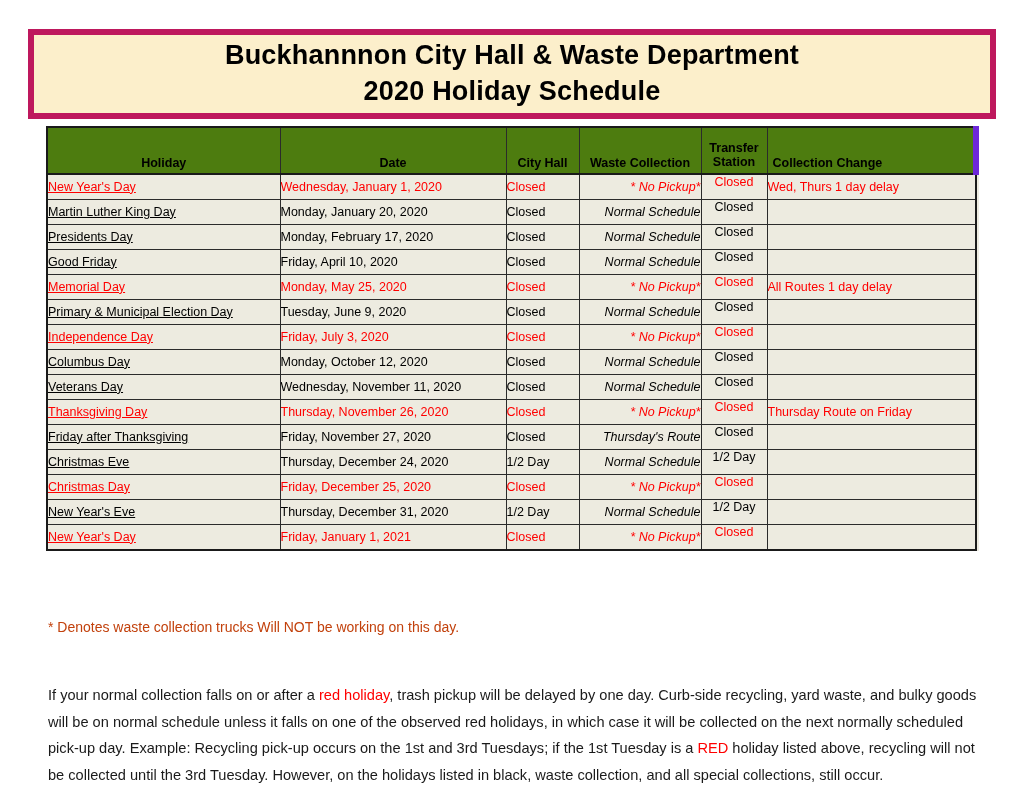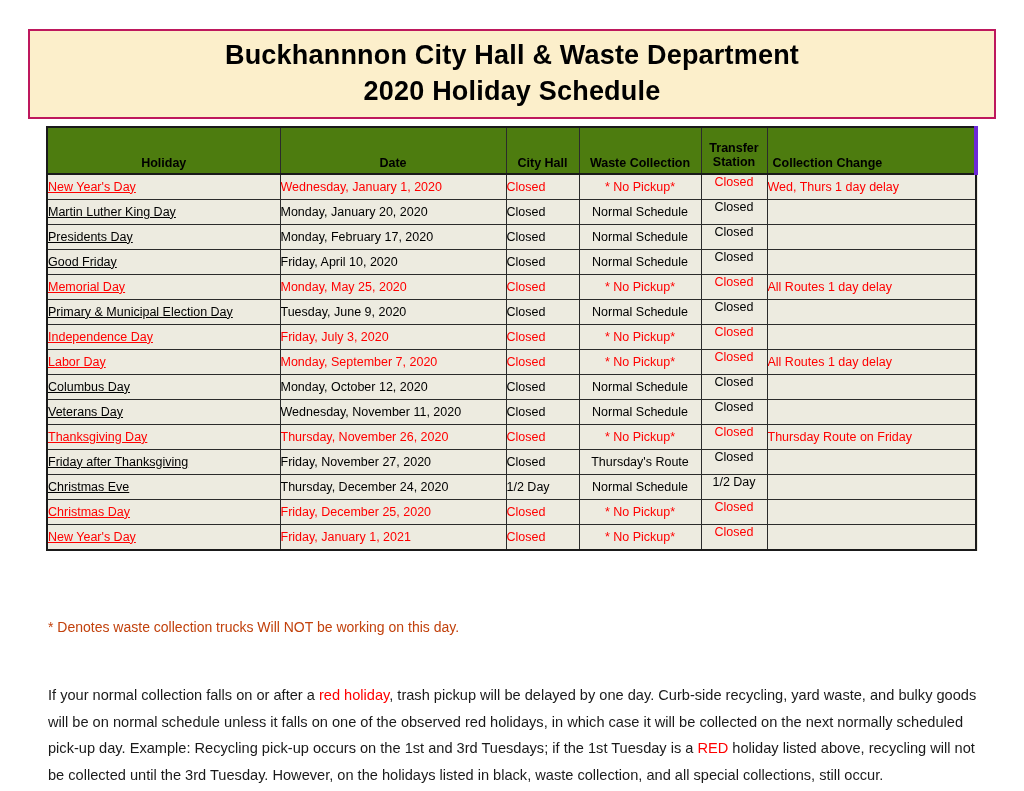--- a/index.html
+++ b/index.html
@@ -21,21 +21,21 @@
   }
 
   
   .title-banner {
     position: absolute;
     left: 28px;
     top: 29px;
     width: 968px;
     height: 90px;
     background: #FCEFCB;
-    border: 2px solid #be185d;
+    border: 6px solid #be185d;
     box-sizing: border-box;
     display: flex;
     flex-direction: column;
     align-items: center;
     justify-content: center;
   }
   .title-line {
     font-size: 27px;
     font-weight: bold;
     letter-spacing: 0.2px;
@@ -93,21 +93,22 @@
   col.c-change   { width: 209px; }
 
   .sched-table tbody td {
     height: 24px;
   }
   .cell-pad-left {
     padding-left: 5px;
     text-align: left;
   }
   .cell-center {
-    text-align: center;
+    text-align: right;
+    font-style: italic;
   }
   
   .cell-transfer {
     text-align: center;
     vertical-align: top;
     padding-top: 2px;
   }
   tbody tr.red-row td {
     color: #FF0000;
   }
@@ -118,21 +119,21 @@
     border-left: 2px solid #1a1a1a;
     text-decoration: underline;
   }
   .sched-table tbody td:last-child {
     border-right: 2px solid #1a1a1a;
   }
   .sched-table thead th:first-child {
     border-left: 2px solid #1a1a1a;
   }
   .sched-table thead th:last-child {
-    border-right: 4px solid #6d28d9;
+    border-right: 6px solid #6d28d9;
   }
 
   
   .footnote {
     position: absolute;
     left: 48px;
     top: 619px;
     font-size: 14px;
     font-weight: normal;
     color: #c2410c;
@@ -234,28 +235,20 @@
           <td class="cell-pad-left"></td>
         </tr>
         <tr class="red-row">
           <td class="cell-pad-left">Independence Day</td>
           <td class="cell-pad-left">Friday, July 3, 2020</td>
           <td class="cell-pad-left">Closed</td>
           <td class="cell-center">* No Pickup*</td>
           <td class="cell-transfer">Closed</td>
           <td class="cell-pad-left"></td>
         </tr>
-        <tr class="red-row">
-          <td class="cell-pad-left">Labor Day</td>
-          <td class="cell-pad-left">Monday, September 7, 2020</td>
-          <td class="cell-pad-left">Closed</td>
-          <td class="cell-center">* No Pickup*</td>
-          <td class="cell-transfer">Closed</td>
-          <td class="cell-pad-left">All Routes 1 day delay</td>
-        </tr>
         <tr>
           <td class="cell-pad-left">Columbus Day</td>
           <td class="cell-pad-left">Monday, October 12, 2020</td>
           <td class="cell-pad-left">Closed</td>
           <td class="cell-center">Normal Schedule</td>
           <td class="cell-transfer">Closed</td>
           <td class="cell-pad-left"></td>
         </tr>
         <tr>
           <td class="cell-pad-left">Veterans Day</td>
@@ -290,20 +283,28 @@
           <td class="cell-pad-left"></td>
         </tr>
         <tr class="red-row">
           <td class="cell-pad-left">Christmas Day</td>
           <td class="cell-pad-left">Friday, December 25, 2020</td>
           <td class="cell-pad-left">Closed</td>
           <td class="cell-center">* No Pickup*</td>
           <td class="cell-transfer">Closed</td>
           <td class="cell-pad-left"></td>
         </tr>
+        <tr>
+          <td class="cell-pad-left">New Year's Eve</td>
+          <td class="cell-pad-left">Thursday, December 31, 2020</td>
+          <td class="cell-pad-left">1/2 Day</td>
+          <td class="cell-center">Normal Schedule</td>
+          <td class="cell-transfer">1/2 Day</td>
+          <td class="cell-pad-left"></td>
+        </tr>
         <tr class="red-row">
           <td class="cell-pad-left">New Year's Day</td>
           <td class="cell-pad-left">Friday, January 1, 2021</td>
           <td class="cell-pad-left">Closed</td>
           <td class="cell-center">* No Pickup*</td>
           <td class="cell-transfer">Closed</td>
           <td class="cell-pad-left"></td>
         </tr>
       </tbody>
   </table>

